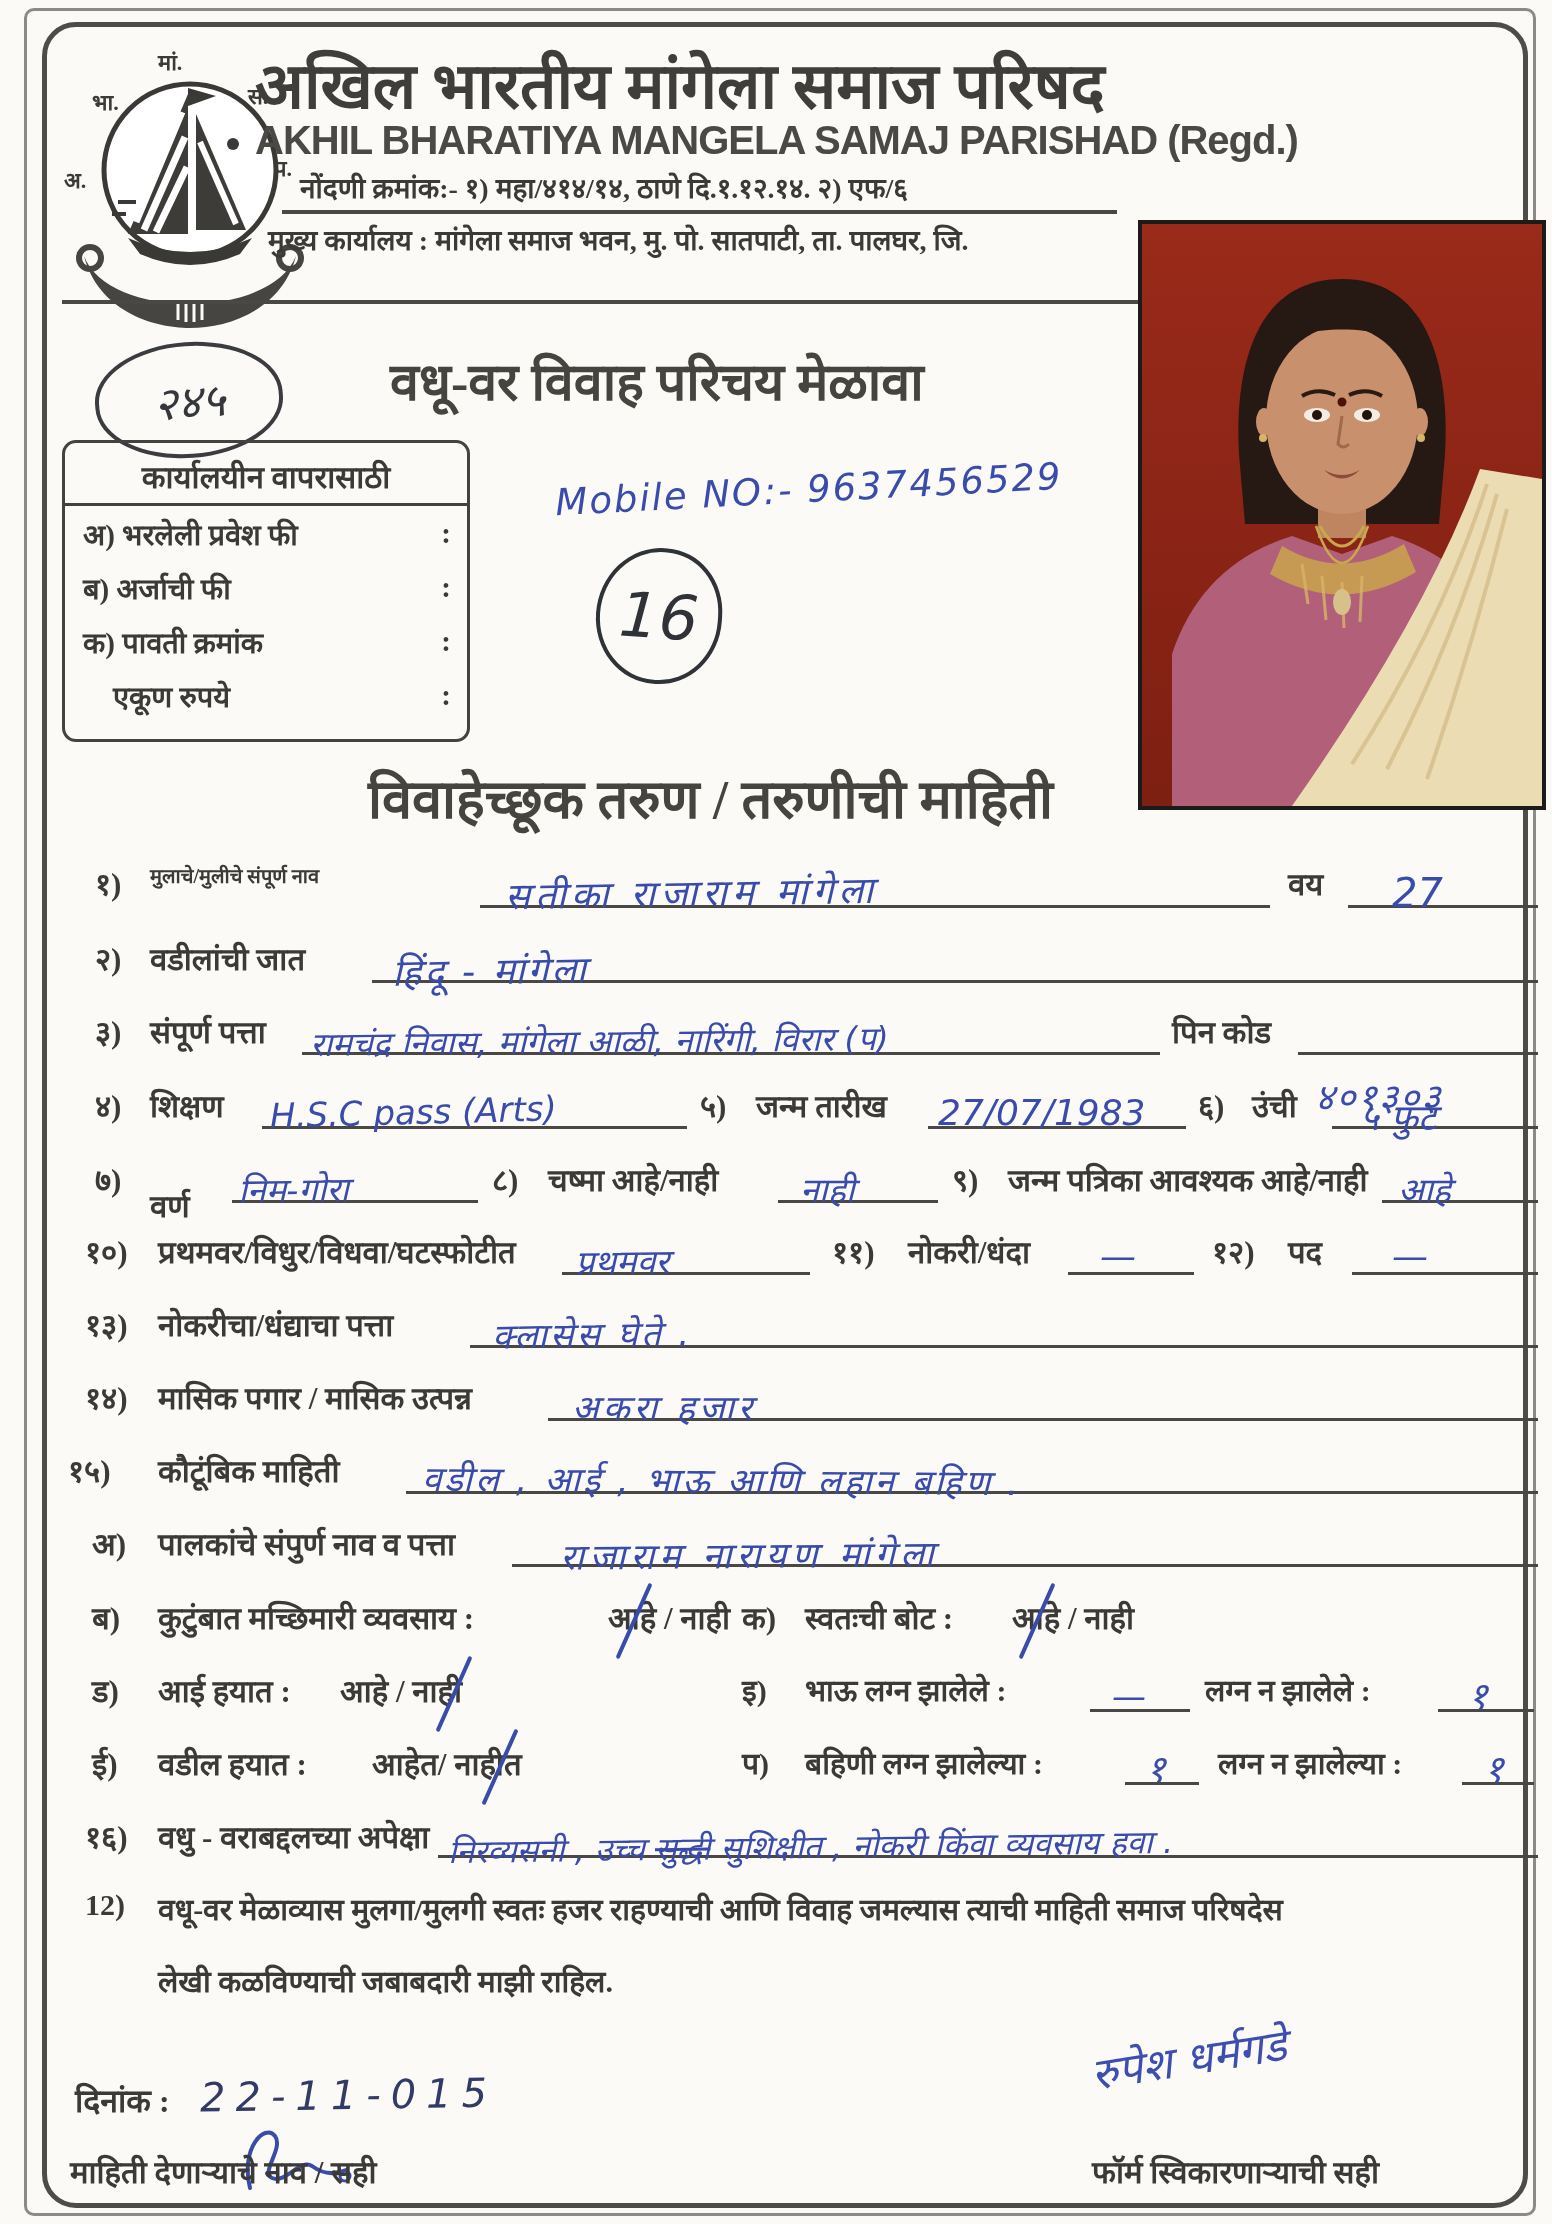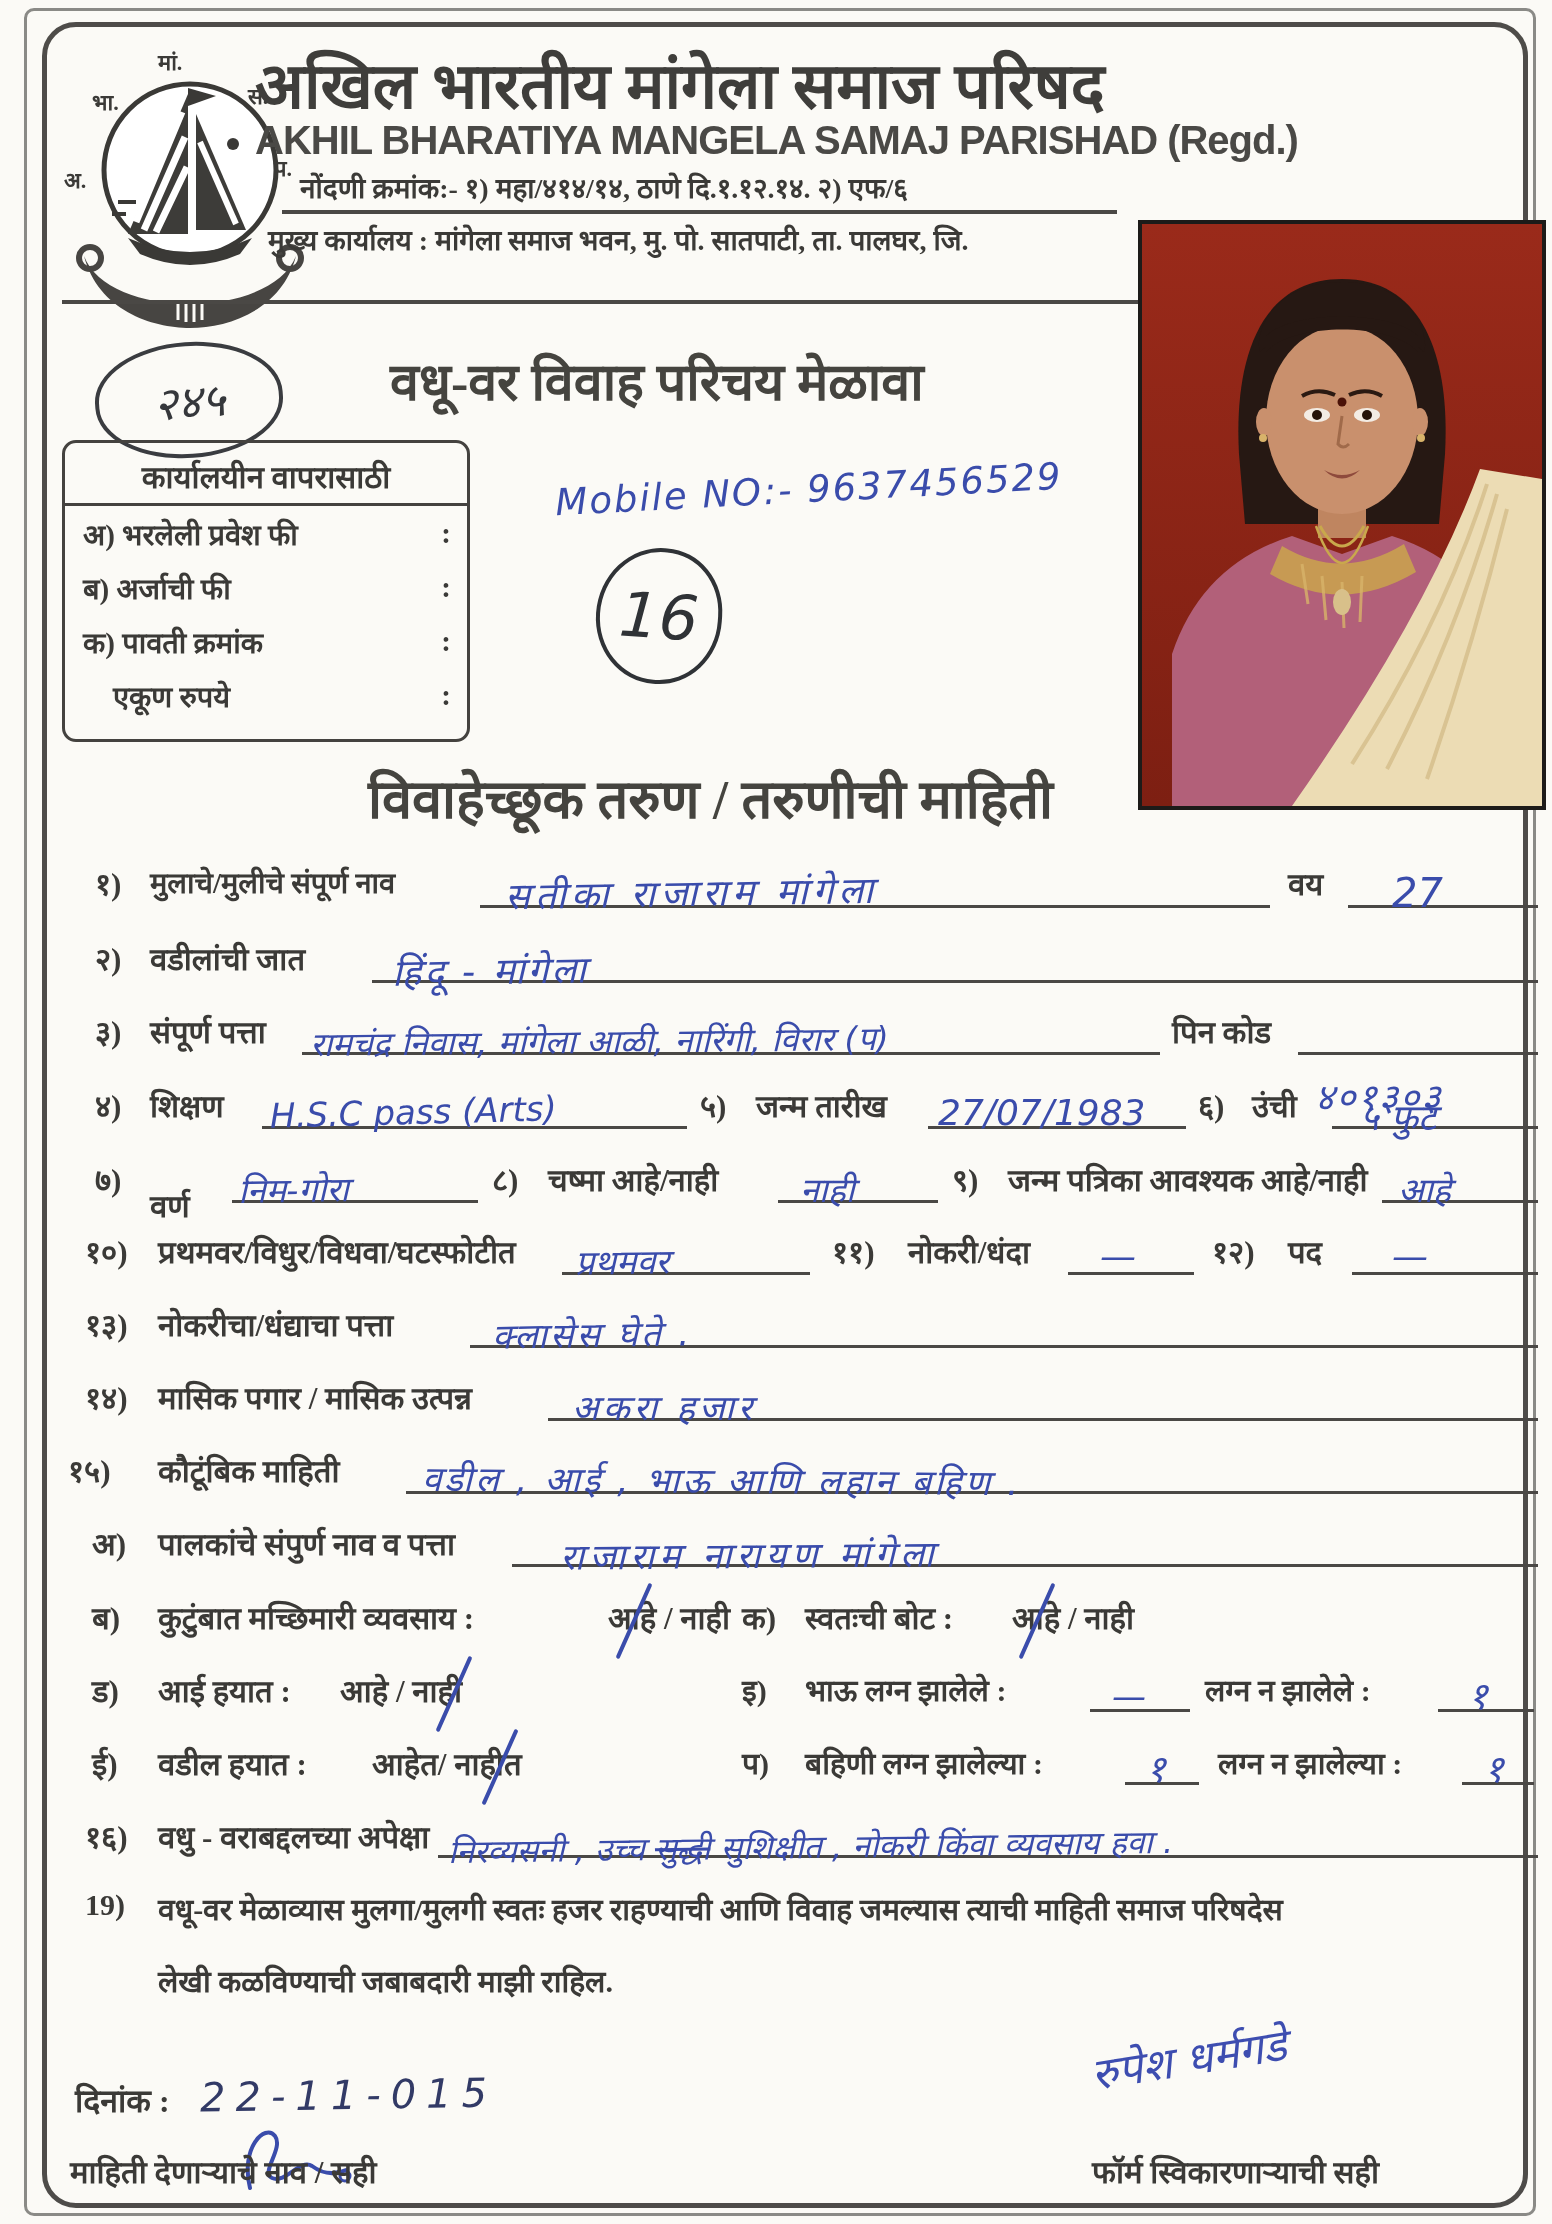--- a/index.html
+++ b/index.html
@@ -123,21 +123,21 @@
       <path d="M174,302 Q200,376 226,302" stroke="#c9a84c" stroke-width="2.5" fill="none"></path>
       <ellipse cx="200" cy="378" rx="9" ry="13" fill="#d8c08a"></ellipse>
       <path d="M150,582 L400,582 L400,255 L338,245 Q285,390 150,582 Z" fill="#ecdcb4"></path>
       <path d="M345,260 Q300,400 210,540 M355,270 Q315,410 245,545 M365,285 Q330,425 285,555" stroke="#d9c392" stroke-width="4" fill="none"></path>
     </svg>
   </div>
 
   <div class="pl" style="left:368px;top:760px;font-size:54px;color:#45443f;z-index:2;">विवाहेच्छूक तरुण / तरुणीची माहिती</div>
 
   <div class="pl" style="left:95px;top:862px;font-size:31px;">१)</div>
-  <div class="pl" style="left:150px;top:862px;font-size:29px;">मुलाचे/मुलीचे संपूर्ण नाव</div>
+  <div class="pl" style="left:150px;top:862px;font-size:20px;">मुलाचे/मुलीचे संपूर्ण नाव</div>
   <div class="wl" style="left:480px;top:905px;width:790px;"></div>
   <div class="hw" style="left:505px;top:866px;font-size:37px;letter-spacing:5px;transform:rotate(-1deg);">सतीका राजाराम मांगेला</div>
   <div class="pl" style="left:1288px;top:862px;font-size:31px;">वय</div>
   <div class="wl" style="left:1348px;top:905px;width:190px;"></div>
   <div class="hw" style="left:1392px;top:870px;font-size:40px;">27</div>
 
   <div class="pl" style="left:95px;top:937px;font-size:31px;">२)</div>
   <div class="pl" style="left:150px;top:937px;font-size:31px;">वडीलांची जात</div>
   <div class="wl" style="left:372px;top:980px;width:1166px;"></div>
   <div class="hw" style="left:392px;top:944px;font-size:37px;letter-spacing:3px;transform:rotate(-1deg);">हिंदू - मांगेला</div>
@@ -240,21 +240,21 @@
   <div class="hw" style="left:1146px;top:1741px;font-size:38px;">१</div>
   <div class="pl" style="left:1218px;top:1742px;font-size:30px;">लग्न न झालेल्या :</div>
   <div class="wl" style="left:1462px;top:1782px;width:72px;"></div>
   <div class="hw" style="left:1484px;top:1741px;font-size:38px;">१</div>
 
   <div class="pl" style="left:85px;top:1815px;font-size:31px;">१६)</div>
   <div class="pl" style="left:158px;top:1815px;font-size:31px;">वधु - वराबद्दलच्या अपेक्षा</div>
   <div class="wl" style="left:438px;top:1855px;width:1100px;"></div>
   <div class="hw" style="left:448px;top:1824px;font-size:32px;transform:rotate(-0.8deg);"><span>निरव्यसनी , उच्च </span><span style="text-decoration:line-through;">सुद्धी</span><span> सुशिक्षीत , नोकरी किंवा व्यवसाय हवा .</span></div>
 
-  <div class="pl" style="left:85px;top:1888px;font-size:30px;">19)</div>
+  <div class="pl" style="left:85px;top:1888px;font-size:30px;">12)</div>
   <div class="pl" style="left:158px;top:1888px;font-size:30px;">वधू-वर मेळाव्यास मुलगा/मुलगी स्वतः हजर राहण्याची आणि विवाह जमल्यास त्याची माहिती समाज परिषदेस</div>
   <div class="pl" style="left:158px;top:1960px;font-size:30px;">लेखी कळविण्याची जबाबदारी माझी राहिल.</div>
 
   <div class="pl" style="left:75px;top:2078px;font-size:32px;">दिनांक :</div>
   <div class="hwd" style="left:200px;top:2072px;font-size:40px;letter-spacing:10px;color:#323a66;transform:rotate(-1deg);">22-11-015</div>
 
   <svg style="position:absolute;left:220px;top:2118px;" width="160" height="90" viewBox="0 0 160 90">
     <path d="M30,70 C20,30 45,5 55,18 C64,30 40,55 52,60 C66,66 80,40 92,48 C100,54 112,58 126,52" stroke="#3a4cab" stroke-width="4" fill="none" stroke-linecap="round"></path>
     <path d="M120,58 a5,5 0 1 0 10,0 a5,5 0 1 0 -10,0" stroke="#3a4cab" stroke-width="3" fill="none"></path>
   </svg>

